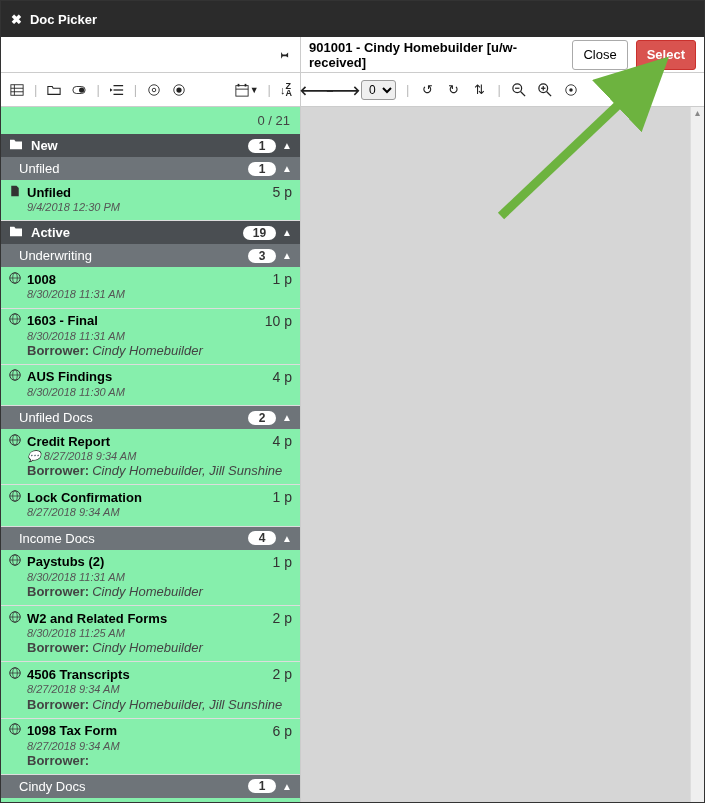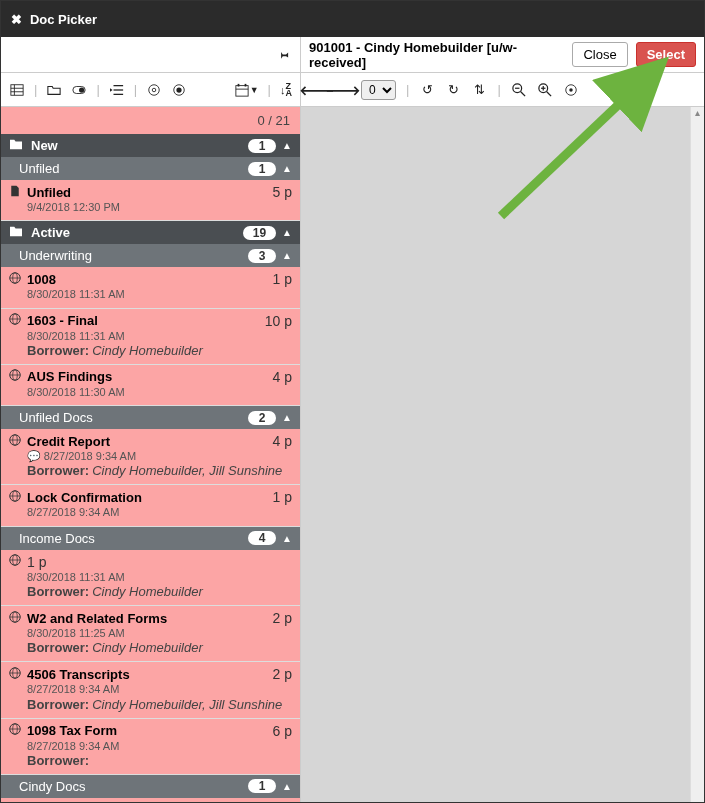--- a/index.html
+++ b/index.html
@@ -1,51 +1,51 @@
 <!DOCTYPE html>
 <html><head>
 <meta charset="utf-8">
 <style>
 *{box-sizing:border-box;margin:0;padding:0;font-family:"Segoe UI",Arial,sans-serif;font-size:13px;}
 body{background:#fff;width:705px;height:803px;overflow:hidden;border:1px solid #333;position:relative;}
 .titlebar{background:#2b2b2b;color:#fff;height:36px;display:flex;align-items:center;padding:0 10px;font-weight:bold;}
 .titlebar .x{margin-right:8px;font-weight:bold;}
 .header{height:36px;display:flex;align-items:center;border-bottom:1px solid #ccc;}
 .header-left{flex:0 0 300px;height:100%;display:flex;align-items:center;justify-content:flex-end;border-right:1px solid #ccc;padding-right:8px;}
-.header-right{flex:1;display:flex;align-items:center;padding:0 8px;gap:8px;}
+.header-right{flex:1;display:flex;padding:0 8px;gap:8px;}
 .header-title{font-weight:bold;flex:1;}
 .btn{border:1px solid #aaa;background:#fff;border-radius:3px;padding:4px 10px;cursor:pointer;font-size:13px;}
 .btn.red{background:#d9534f;color:#ffffff;border-color:#c9302c;font-weight:bold;}
 .toolbar{height:34px;display:flex;border-bottom:1px solid #ccc;}
 .tb-left{flex:0 0 300px;height:100%;display:flex;align-items:center;padding:0 8px;border-right:1px solid #ccc;gap:9px;}
 .tb-right{flex:1;display:flex;align-items:center;padding:0 8px;gap:10px;}
 .tb-left .spacer{flex:1;}
 .ico{color:#222;cursor:pointer;display:inline-flex;align-items:center;justify-content:center;width:16px;height:16px;}
 .ico svg{width:14px;height:14px;}
 .sel{border:1px solid #999;border-radius:3px;padding:1px 3px;font-size:12px;}
 .body{display:flex;height:calc(803px - 36px - 36px - 34px);}
-.sidebar{flex:0 0 300px;border-right:1px solid #ccc;overflow-y:auto;overflow-x:hidden;background:#fca5a5;}
+.sidebar{flex:0 0 300px;border-right:1px solid #ccc;overflow-y:auto;overflow-x:hidden;background:#86efac;}
 .preview{flex:1;background:#d6d6d6;position:relative;}
 .preview-scroll{position:absolute;right:0;top:0;bottom:0;width:14px;background:#efefef;border-left:1px solid #ddd;}
 .preview-scroll .up{position:absolute;top:0;width:100%;height:14px;text-align:center;font-size:10px;color:#888;}
 .counter{text-align:right;padding:6px 10px;color:#444;font-size:13px;}
 .section{background:#4a4e52;color:#fff;display:flex;align-items:center;padding:4px 8px;font-weight:bold;}
 .section .sicon{margin-right:8px;}
 .badge{background:#fff;color:#333;border-radius:10px;padding:0 10px;font-weight:bold;font-size:12px;min-width:28px;text-align:center;}
 .section .badge{margin-left:auto;margin-right:6px;}
 .section .caret{font-size:10px;}
 .subsection{background:#6e7479;color:#fff;display:flex;align-items:center;padding:4px 8px 4px 18px;font-weight:normal;}
 .subsection .badge{margin-left:auto;margin-right:6px;}
 .subsection .caret{font-size:10px;}
 .doc{padding:4px 8px 6px 8px;border-bottom:1px solid #ddd;}
 .doc-row{display:flex;align-items:center;}
 .doc-row .dicon{margin-right:6px;color:#333;font-size:12px;}
 .doc-row .dname{font-weight:bold;flex:1;}
 .doc-row .pages{font-size:14px;color:#333;}
-.doc .meta{color:#555;font-size:11px;padding-left:18px;line-height:1.3;}
+.doc .meta{font-style:italic;color:#555;font-size:11px;padding-left:18px;line-height:1.3;}
 .doc .meta2{font-size:11px;padding-left:18px;color:#444;}
 .doc .meta2 b{font-weight:bold;font-style:normal;}
 .doc .meta2 span{font-style:italic;}
 .arrow-annotation{position:absolute;pointer-events:none;z-index:500;}
 </style>
 </head>
 <body>
 
 <div class="titlebar">
   <span class="x">✖</span>
@@ -269,20 +269,21 @@
           <span class="badge">4</span>
           <span class="caret">▲</span>
         </div>
         <div class="doc">
           <div class="doc-row">
             <span class="dicon"><svg width="12" height="12" viewBox="0 0 16 16">
                 <circle cx="8" cy="8" r="7" fill="none" stroke="#333" stroke-width="1.3"></circle>
                 <ellipse cx="8" cy="8" rx="3" ry="7" fill="none" stroke="#333"></ellipse>
                 <line x1="1" y1="8" x2="15" y2="8" stroke="#333"></line>
               </svg></span>
+            <span class="dname">Paystubs (2)</span>
             <span class="pages">1 p</span>
           </div>
           <div class="meta">8/30/2018 11:31 AM</div>
           <div class="meta2"><b>Borrower:</b> <span>Cindy Homebuilder</span></div>
         </div>
         <div class="doc">
           <div class="doc-row">
             <span class="dicon"><svg width="12" height="12" viewBox="0 0 16 16">
                 <circle cx="8" cy="8" r="7" fill="none" stroke="#333" stroke-width="1.3"></circle>
                 <ellipse cx="8" cy="8" rx="3" ry="7" fill="none" stroke="#333"></ellipse>

